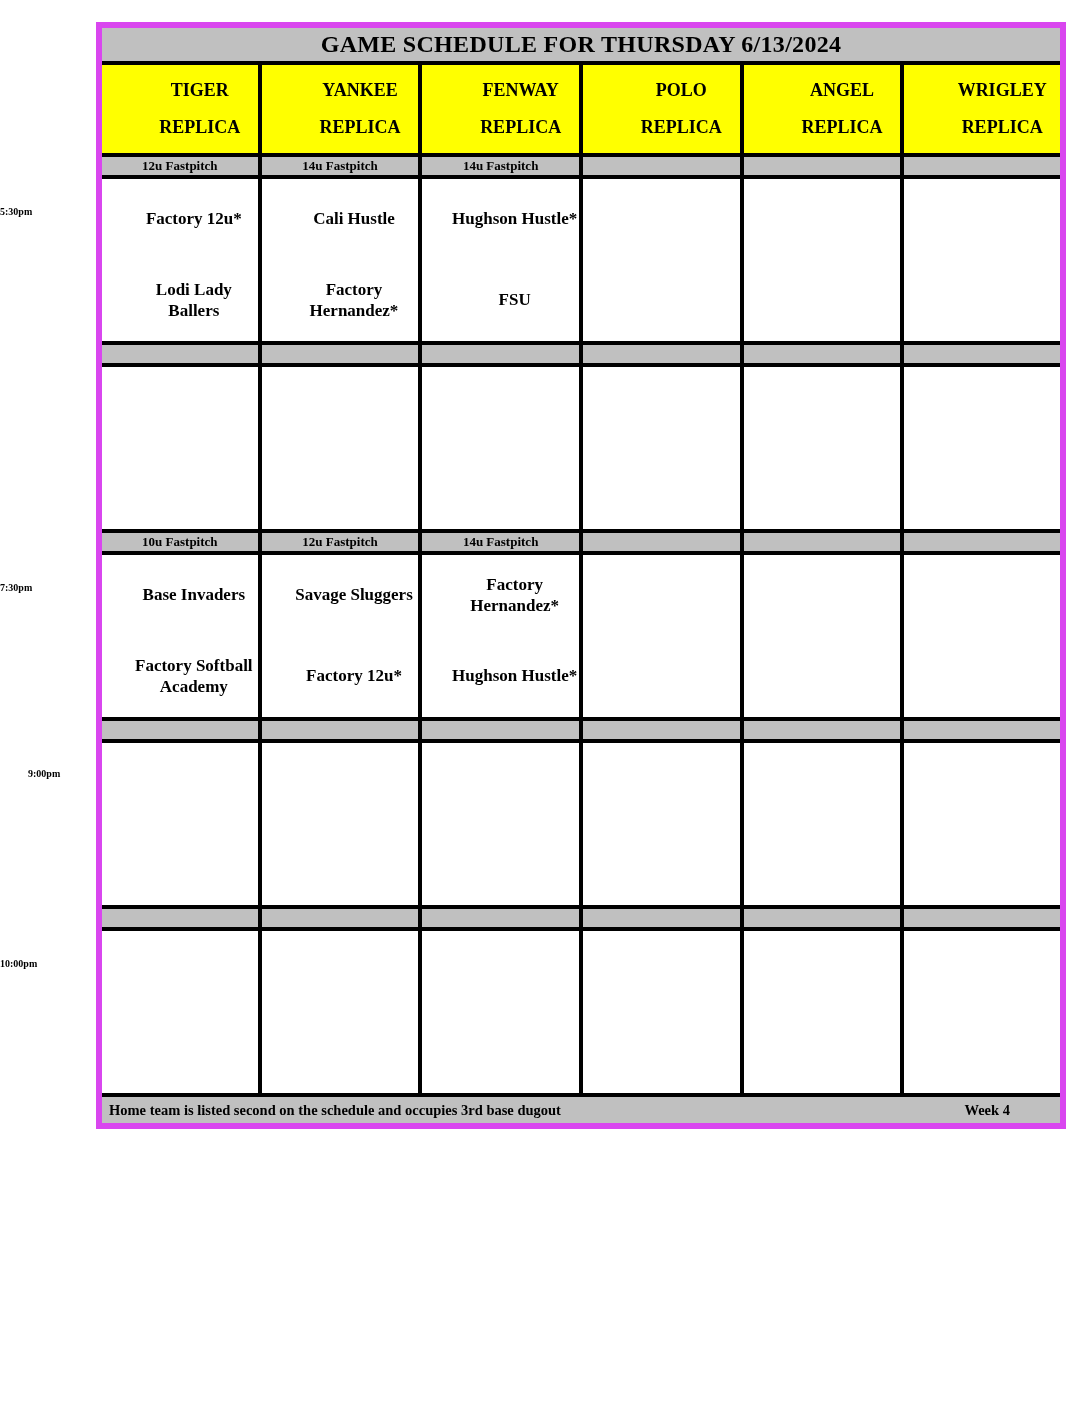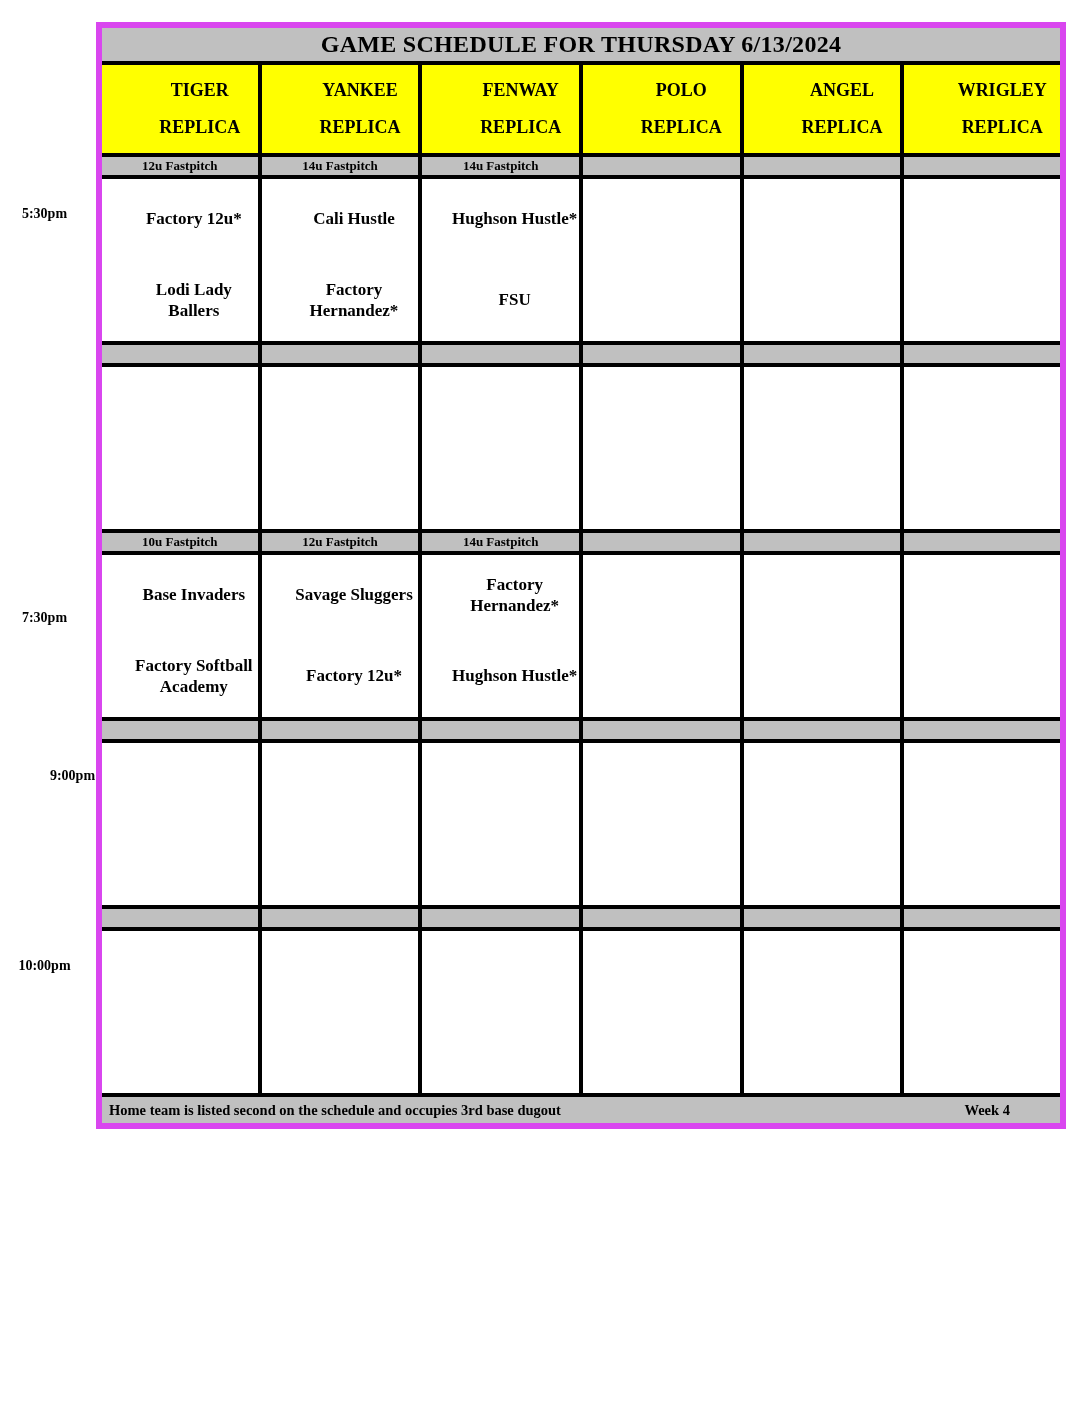--- a/index.html
+++ b/index.html
@@ -88,22 +88,22 @@
     align-items: center;
     height: 100%;
     padding-left: 7px;
     padding-right: 50px;
     font-size: 14.5px;
   }
   .time-label {
     position: absolute;
     left: 0;
     width: 89px;
-    text-align: center;
-    font-size: 14px;
+    text-align: left;
+    font-size: 10px;
     font-weight: bold;
   }
 </style>
 </head>
 <body>
 
 <div class="page">
 
   <table class="schedule">
     <tbody id="schedule-body">
@@ -383,16 +383,16 @@
           <div class="footer-inner">
             <span>Home team is listed second on the schedule and occupies 3rd base dugout</span>
             <span>Week 4</span>
           </div>
         </td>
       </tr>
     </tbody>
   </table>
 
 <div class="time-label" style="top: 206px;">5:30pm</div>
-    <div class="time-label" style="top: 610px;">7:30pm</div>
+    <div class="time-label" style="top: 582px;">7:30pm</div>
     <div class="time-label" style="top: 768px; margin-left: 28px;">9:00pm</div>
     <div class="time-label" style="top: 958px;">10:00pm</div>
   </div>
 
 </body></html>

